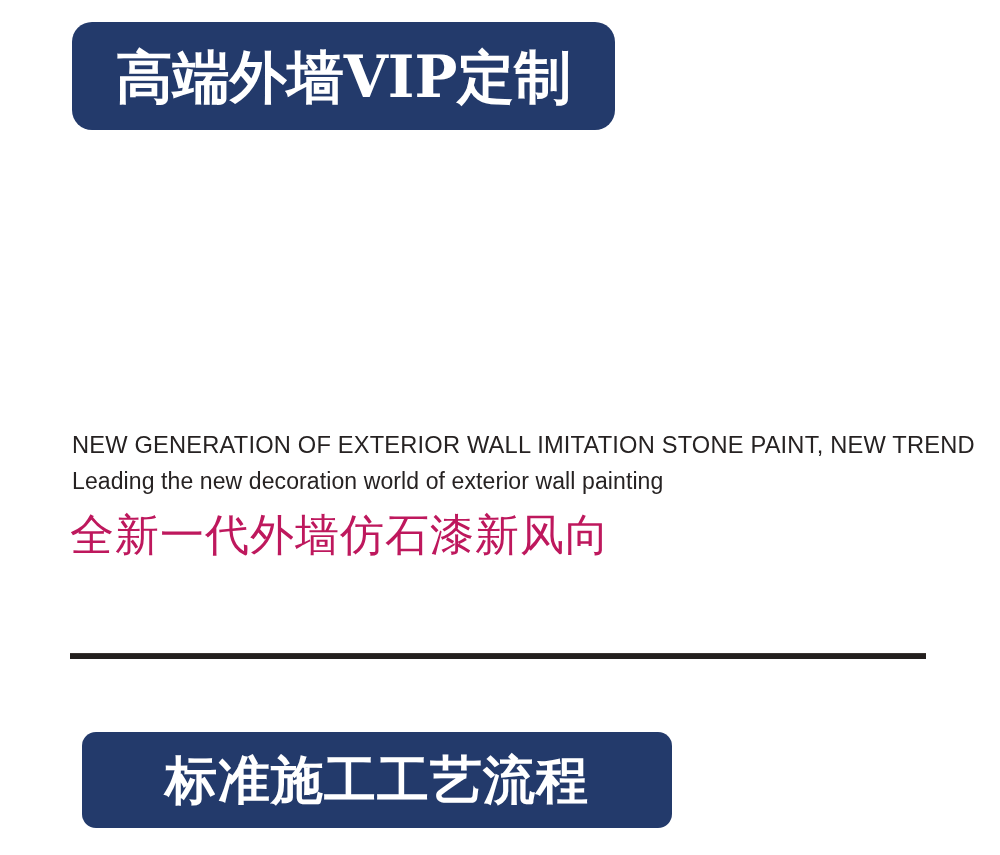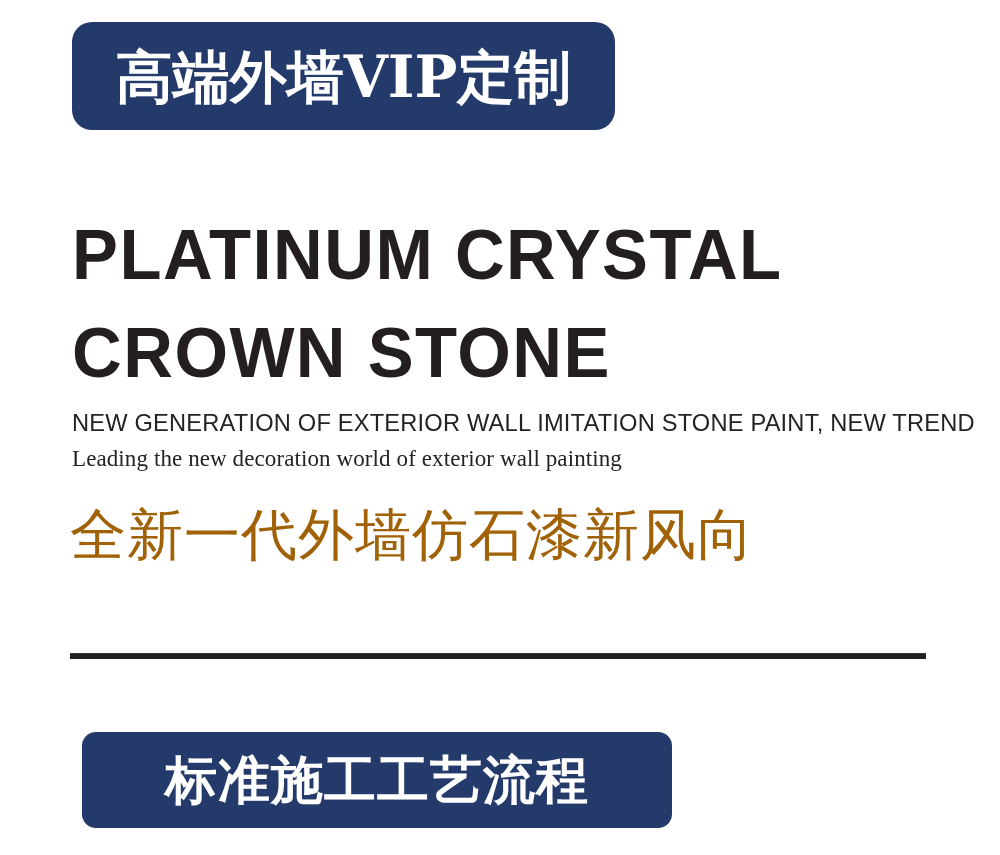--- a/index.html
+++ b/index.html
@@ -85,58 +85,58 @@
     color: #231f1e;
     white-space: nowrap;
     transform: scaleX(0.97);
     transform-origin: left center;
   }
 
   
   .subtitle-block {
     position: absolute;
     left: 72px;
-    top: 406px;
+    top: 428px;
     width: 890px;
   }
   .subtitle-1 {
     font-family: "Liberation Sans Narrow", "Liberation Sans", "DejaVu Sans", sans-serif;
     font-size: 24px;
     font-weight: 400;
     letter-spacing: 0.2px;
     line-height: 34px;
     color: #262222;
     white-space: nowrap;
     transform: scaleX(0.985);
     transform-origin: left center;
   }
   .subtitle-2 {
-    font-family: Liberation Serif, serif;
+    font-family: Liberation Sans, sans-serif;
     font-size: 23px;
     font-weight: 400;
     letter-spacing: 0.1px;
     line-height: 38px;
     color: #262222;
     white-space: nowrap;
   }
 
   
   .cn-block {
     position: absolute;
     left: 70px;
     top: 500px;
     width: 890px;
   }
   .cn-line {
     font-family: "DejaVu Sans", "Liberation Sans", sans-serif;
-    font-size: 56px;
+    font-size: 44px;
     font-weight: 400;
     line-height: 70px;
     letter-spacing: 1px;
-    color: #a16207;
+    color: #be185d;
     white-space: nowrap;
   }
 
   
   .divider {
     position: absolute;
     left: 70px;
     top: 653px;
     width: 856px;
     height: 6px;
@@ -147,24 +147,20 @@
 </style>
 </head>
 <body>
 
 <div class="poster">
 
   <div class="badge badge-top">
     <span class="badge-text">高端外墙VIP定制</span>
   </div>
 
-  <div class="title-block">
-    <div class="title-line">PLATINUM CRYSTAL</div>
-    <div class="title-line">CROWN STONE</div>
-  </div>
 
   <div class="subtitle-block">
     <div class="subtitle-1">NEW GENERATION OF EXTERIOR WALL IMITATION STONE PAINT, NEW TREND</div>
     <div class="subtitle-2">Leading the new decoration world of exterior wall painting</div>
   </div>
 
   <div class="cn-block">
     <div class="cn-line">全新一代外墙仿石漆新风向</div>
   </div>
 

